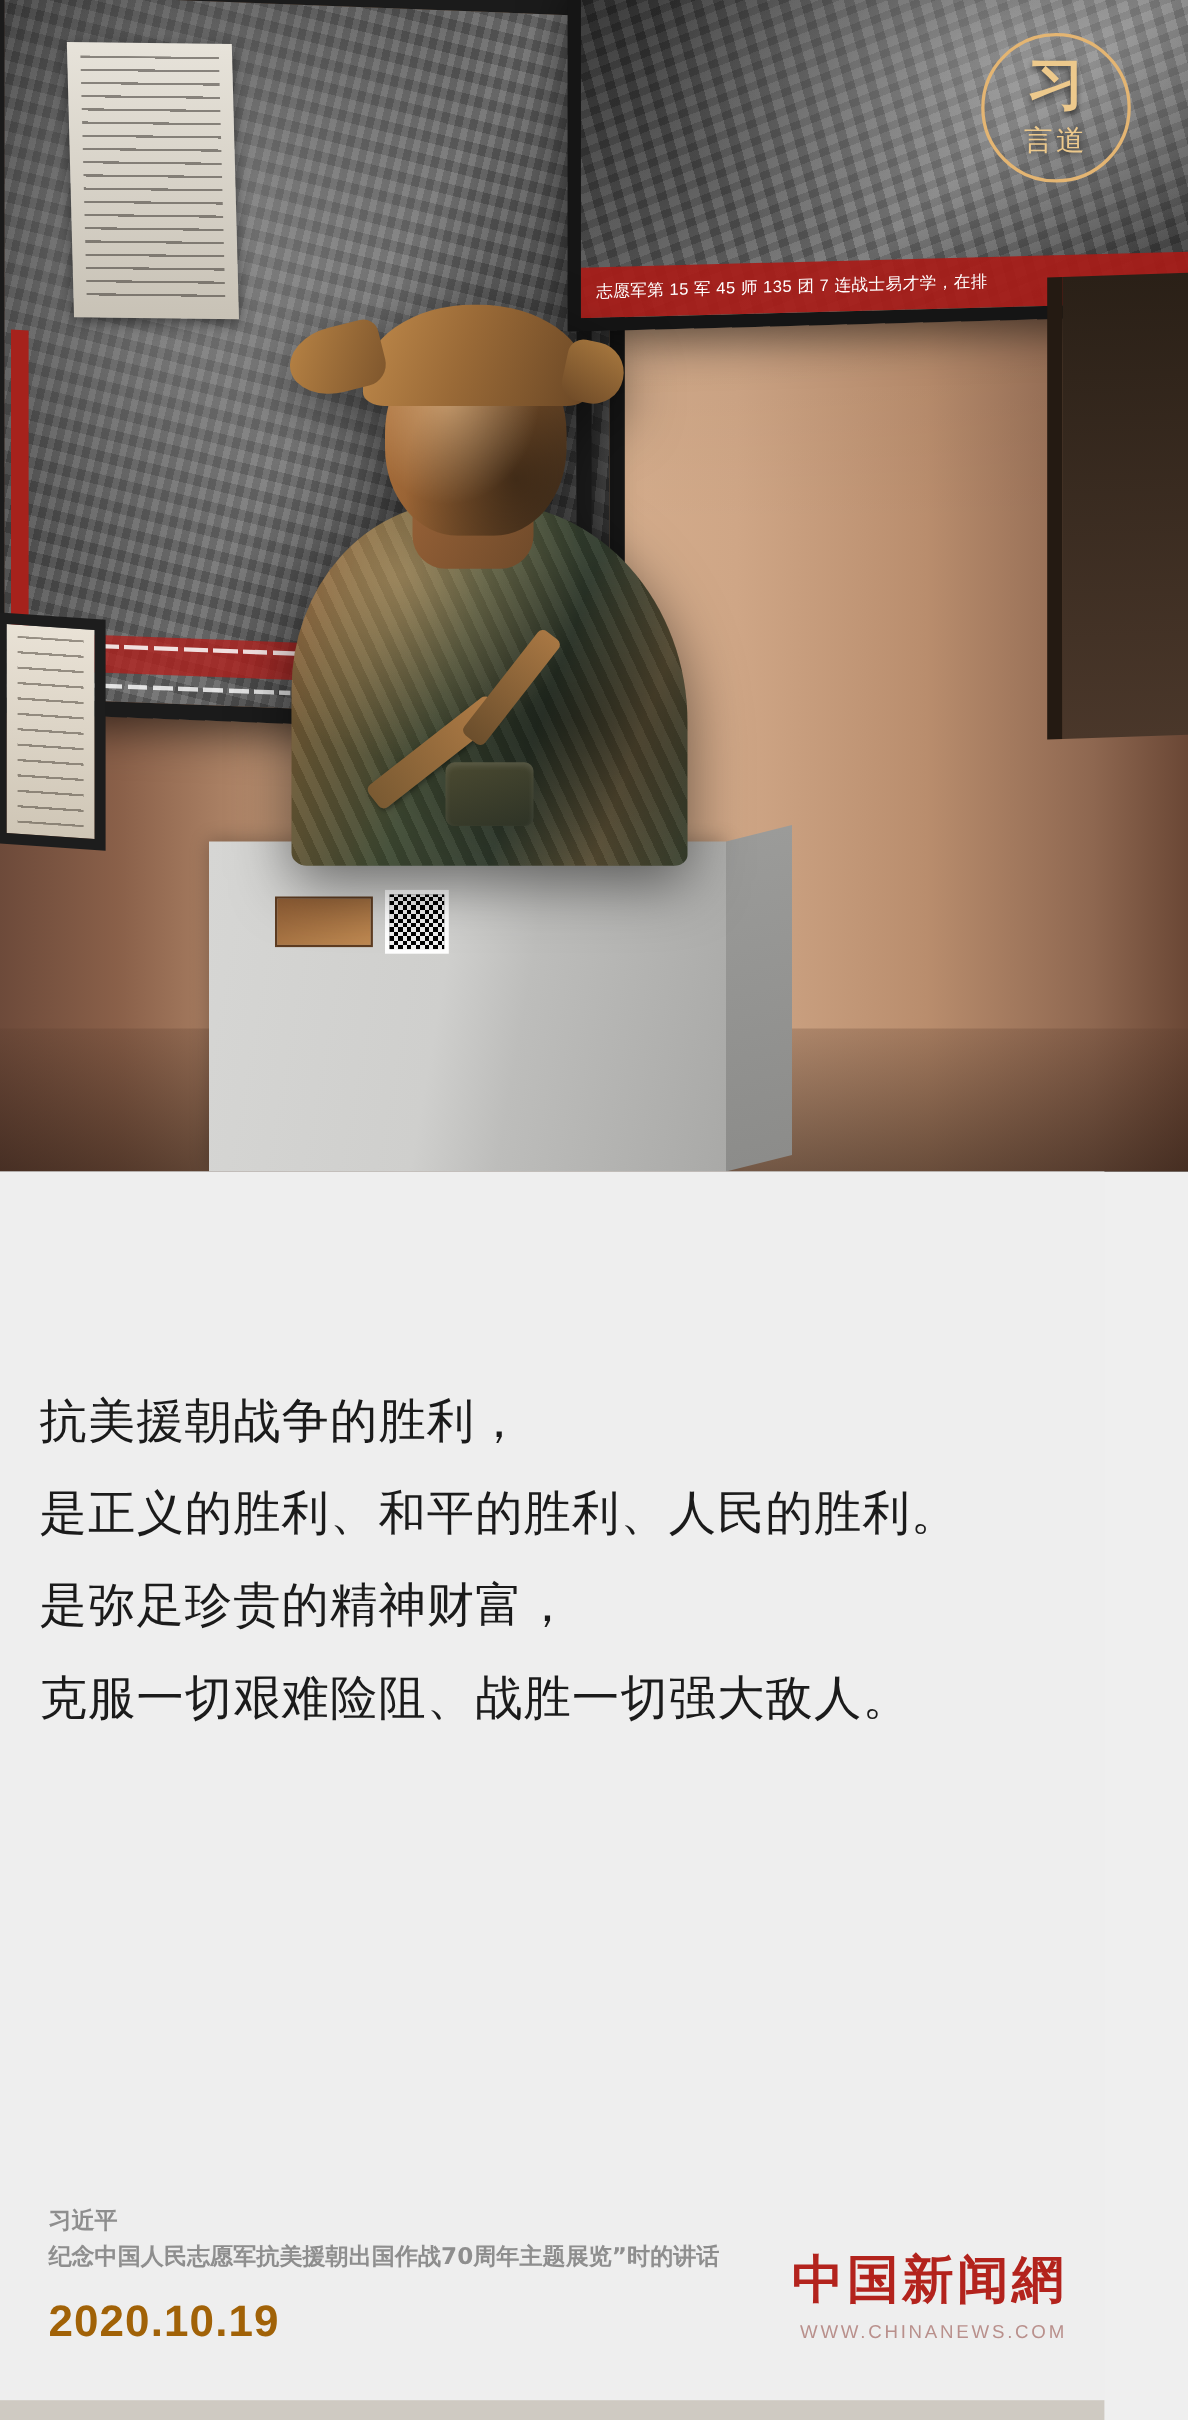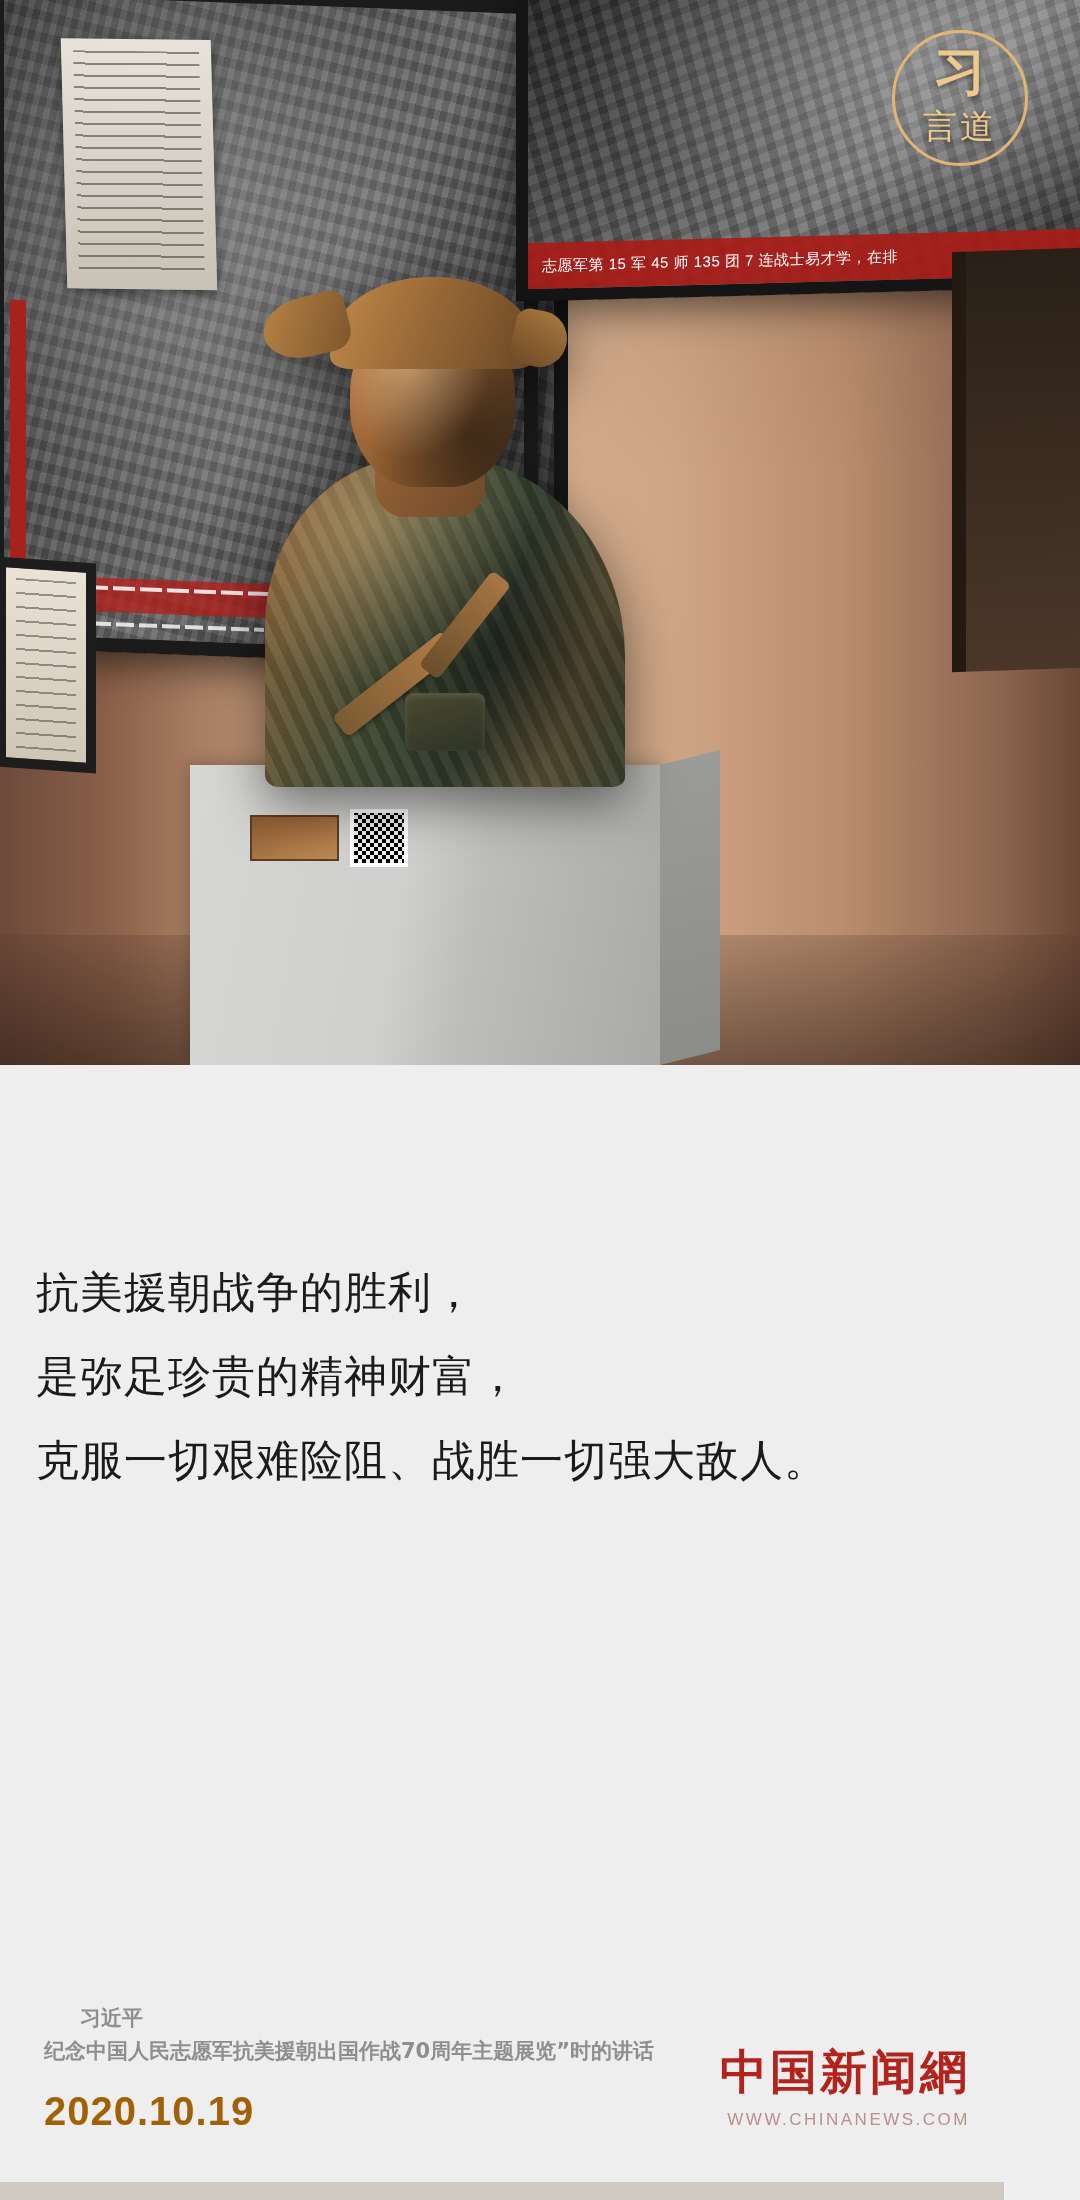--- a/index.html
+++ b/index.html
@@ -382,21 +382,21 @@
     justify-content: center;
     text-shadow: 0 2px 6px rgba(0,0,0,0.6);
   }
   .logo .l1 {
     font-size: 52px;
     font-weight: bold;
     line-height: 52px;
     font-family: "Liberation Serif", serif;
   }
   .logo .l2 {
-    font-size: 34px;
+    font-size: 26px;
     letter-spacing: 3px;
     margin-top: 6px;
     font-family: "Liberation Serif", serif;
   }
 
   
   .content {
     position: relative;
     width: 1004px;
     height: 1135px;
@@ -419,21 +419,21 @@
   .attrib {
     position: absolute;
     left: 44px;
     bottom: 132px;
     color: #8e8e8e;
     font-size: 21px;
     line-height: 33px;
     font-weight: bold;
     font-family: "DejaVu Sans", "Liberation Sans", sans-serif;
   }
-  .attrib .name { color: #8e8e8e; margin-left: 36px; }
+  .attrib .name { color: #8e8e8e; }
   .date {
     position: absolute;
     left: 44px;
     bottom: 66px;
     color: #a16207;
     font-size: 40px;
     font-weight: bold;
     letter-spacing: 1px;
     font-family: "Liberation Sans", sans-serif;
   }
@@ -513,20 +513,21 @@
 
     <div class="logo">
       <div class="l1">习</div>
       <div class="l2">言道</div>
     </div>
   </div>
 
   <div class="content">
     <div class="quote">
       <div class="line">抗美援朝战争的胜利，</div>
+      <div class="line">是正义的胜利、和平的胜利、人民的胜利。</div>
       <div class="line">是弥足珍贵的精神财富，</div>
       <div class="line">克服一切艰难险阻、战胜一切强大敌人。</div>
     </div>
 
     <div class="attrib">
       <div class="name">习近平</div>
       <div>纪念中国人民志愿军抗美援朝出国作战70周年主题展览”时的讲话</div>
     </div>
 
     <div class="date">2020.10.19</div>

